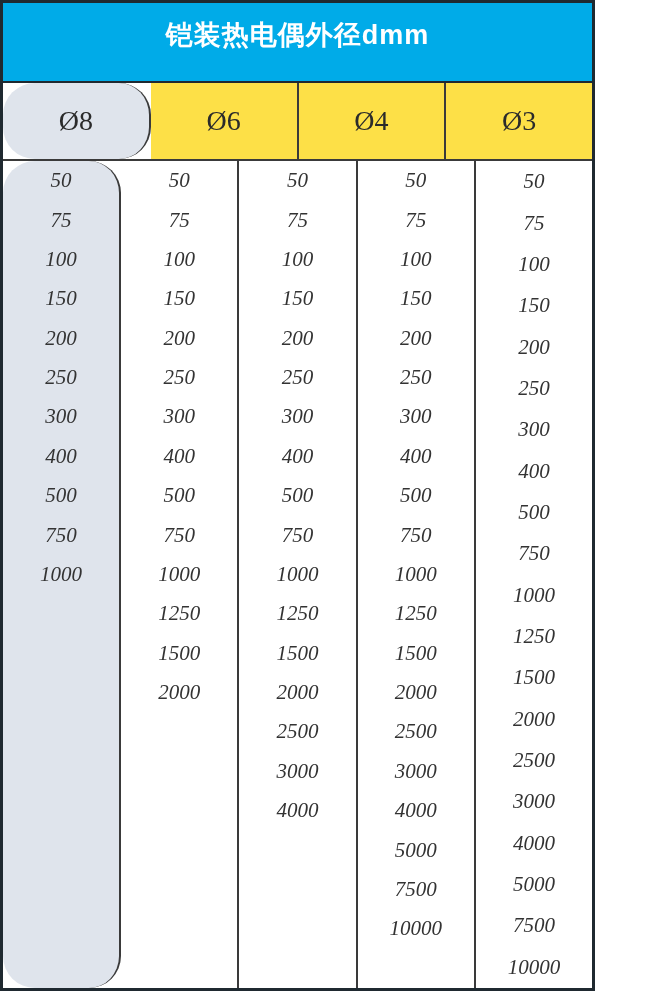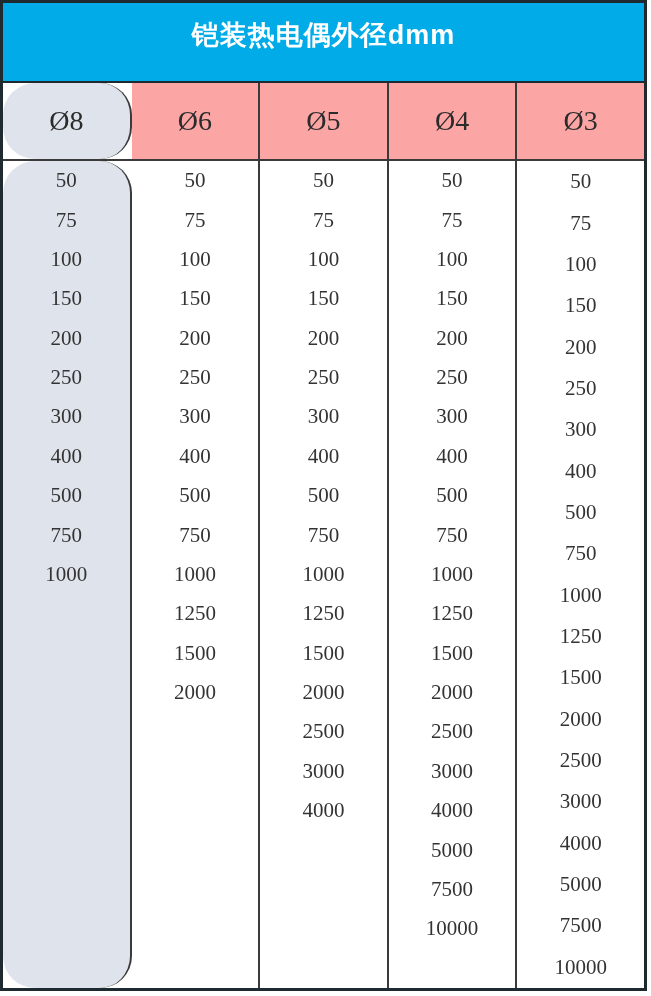--- a/index.html
+++ b/index.html
@@ -5,21 +5,21 @@
   :root{
     --title-band-bg:#00ABE8;
     --title-text:#FFFFFF;
     --first-column-bg:#DFE4EC;
     --outer-border:#1F2930;
     --grid-line:#3A3A3A;
     --value-text:#333333;
   }
   html,body{margin:0;padding:0;background:#FFFFFF;}
   .spec-table{
-    width:647px;
+    width:595px;
     height:991px;
     box-sizing:border-box;
     border:3px solid var(--outer-border);
     display:flex;
     flex-direction:column;
     font-family:"Liberation Serif","DejaVu Serif",serif;
     background:#FFFFFF;
   }
   .title-band{
     flex:0 0 80px;
@@ -46,27 +46,28 @@
     border-bottom:2px solid var(--grid-line);
   }
   .hcell{
     flex:1 1 0;
     display:flex;
     align-items:center;
     justify-content:center;
     font-size:28px;
     color:#2B2B2B;
     border-right:2px solid var(--grid-line);
-    background:#fca5a5;
+    background:#fde047;
   }
   .hcell:last-child{border-right:none;}
   .first-col{background:var(--first-column-bg) !important;border-radius:32px;}
   .table-body{
     flex:1 1 auto;
     display:flex;
+    font-style:italic;
   }
   .body-col{
     flex:1 1 0;
     display:flex;
     flex-direction:column;
     border-right:2px solid var(--grid-line);
     background:#FFFFFF;
   }
   .body-col:last-child{border-right:none;}
   .cell{
@@ -83,21 +84,20 @@
 
 <div class="spec-table">
 
   <div class="title-band">
     <span class="title">铠装热电偶外径dmm</span>
   </div>
 
   <div class="header-row">
     <div class="hcell first-col">Ø8</div>
     <div class="hcell">Ø6</div>
-    <div class="hcell">Ø5</div>
     <div class="hcell">Ø4</div>
     <div class="hcell">Ø3</div>
   </div>
 
   <div class="table-body">
     <div class="body-col first-col">
         <div class="cell">50</div>
         <div class="cell">75</div>
         <div class="cell">100</div>
         <div class="cell">150</div>

